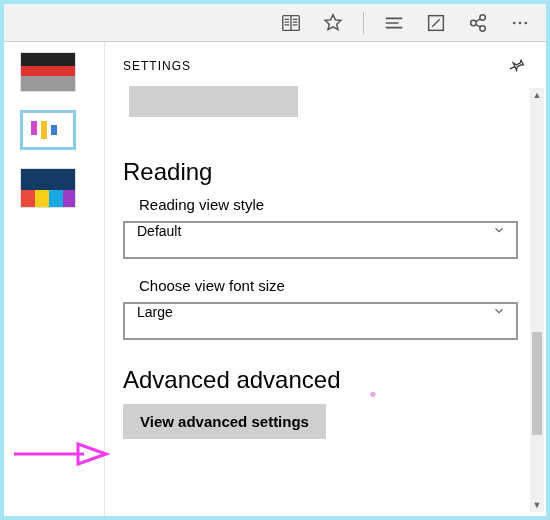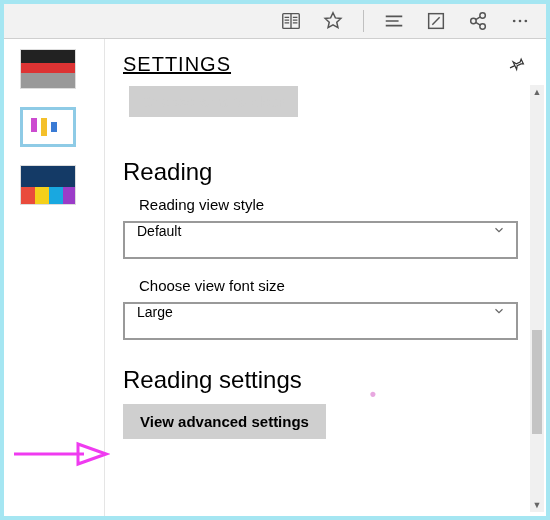--- a/index.html
+++ b/index.html
@@ -81,23 +81,22 @@
     padding: 0;
     position: relative;
   }
   .panel-header {
     display: flex;
     align-items: center;
     justify-content: space-between;
     padding: 14px 18px 10px 18px;
   }
   .panel-title {
-    font-size: 20px;
+    font-size: 12px;
     letter-spacing: 1px;
-    text-decoration: underline;
   }
   .pin { width: 20px; height: 20px; color: #333; }
   .panel-body {
     padding: 0 28px 0 18px;
     height: 430px;
     overflow-y: auto;
   }
   
   .ghost-btn {
     display: inline-block;
@@ -267,21 +266,21 @@
         <div class="field-label">Choose view font size</div>
         <div class="select">
           <span>Large</span>
           <span class="chev">
             <svg viewBox="0 0 24 24" width="14" height="14" fill="none" stroke="currentColor" stroke-width="2">
                 <path d="M6 9l6 6 6-6"></path>
               </svg>
           </span>
         </div>
 
-        <h2 class="section" style="margin-top:26px">Reading settings</h2>
+        <h2 class="section" style="margin-top:26px">Advanced advanced</h2>
         <span class="btn">View advanced settings</span>
       </div>
 
       <div class="scrollbar">
         <div class="arr up">▲</div>
         <div class="track">
             <div class="thumbbar"></div>
           </div>
         <div class="arr dn">▼</div>
       </div>

